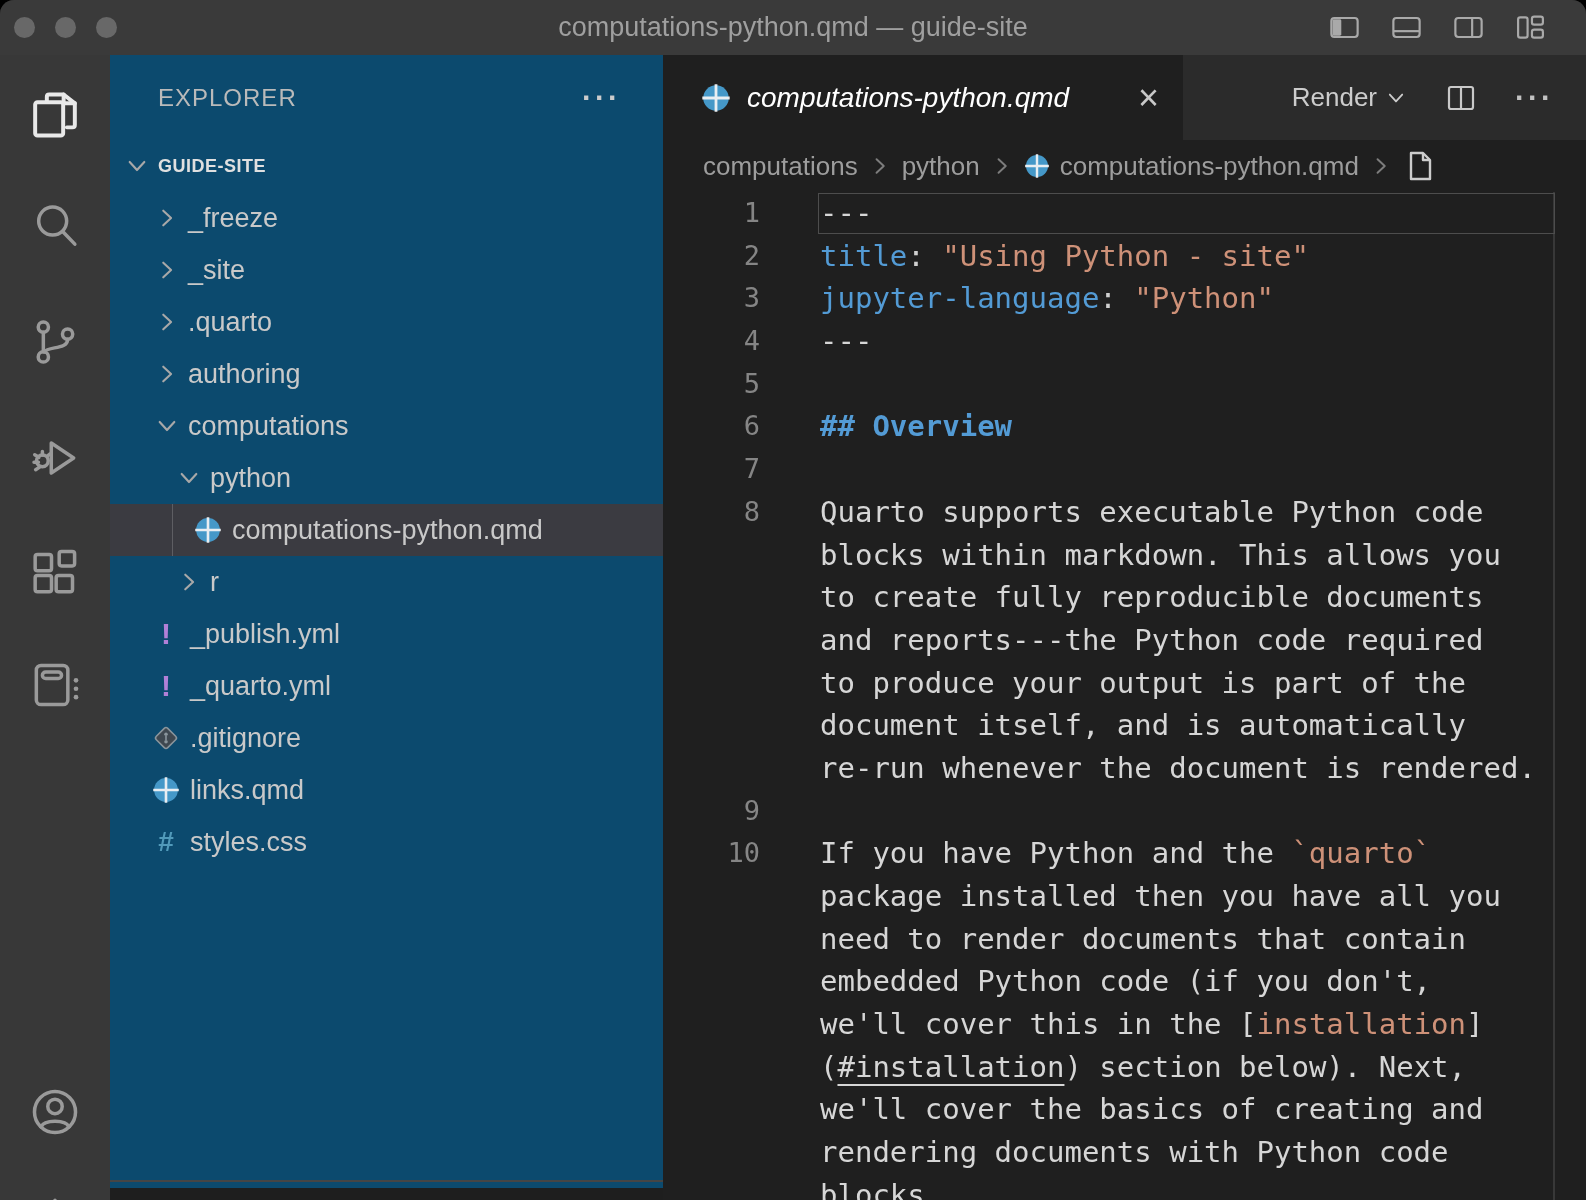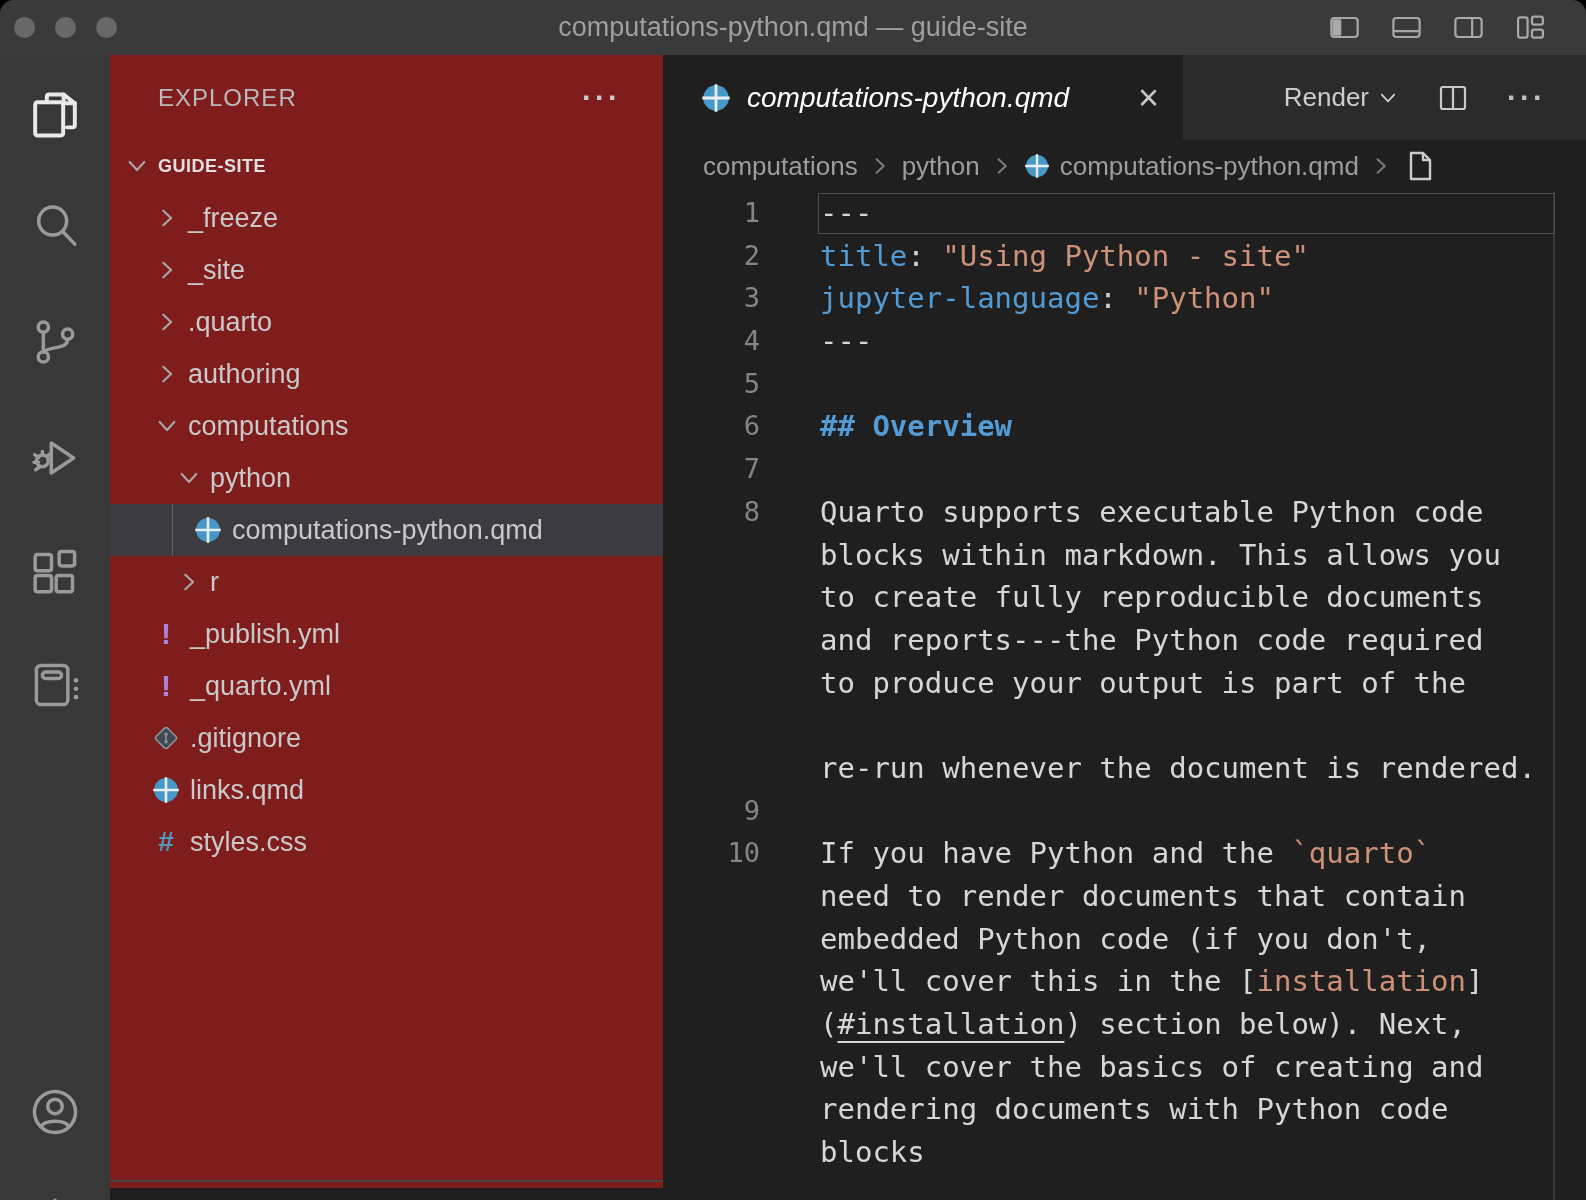--- a/index.html
+++ b/index.html
@@ -21,21 +21,21 @@
   
   .activitybar{position:absolute;top:55px;left:0;width:110px;bottom:0;background:#383838;}
   .abar-icon{position:absolute;left:27px;width:56px;height:56px;}
   .abar-icon svg{width:56px;height:56px;}
   .abar-icon path,.abar-icon circle,.abar-icon rect{fill:none;stroke:#9a9a9a;stroke-width:1.5;
     stroke-linecap:round;stroke-linejoin:round;}
   .abar-icon.active path,.abar-icon.active rect{stroke:#e9e9e9;stroke-width:1.7;}
   .abar-icon .dotfill{fill:#9a9a9a;stroke:none;}
 
   
-  .sidebar{position:absolute;top:55px;left:110px;width:553px;bottom:12px;background:#7f1d1d;overflow:hidden;}
+  .sidebar{position:absolute;top:55px;left:110px;width:553px;bottom:12px;background:#0c4a6e;overflow:hidden;}
   .sb-header{position:relative;height:85px;display:flex;align-items:center;}
   .sb-title{padding-left:48px;color:#bababa;font-size:24px;letter-spacing:1px;}
   .sb-more{position:absolute;right:42px;top:50%;transform:translateY(-50%);
     color:#cccccc;font-size:30px;font-weight:700;letter-spacing:3px;cursor:default;}
   .trow{position:relative;height:52px;display:flex;align-items:center;gap:8px;
     color:#c9c9c9;font-size:27px;white-space:nowrap;}
   .trow.d0{padding-left:14px}
   .trow.d1{padding-left:44px}
   .trow.d2{padding-left:66px}
   .trow.d2f{padding-left:84px;gap:10px}
@@ -56,21 +56,21 @@
     color:#cfcfcf;font-weight:700;font-size:25px;letter-spacing:.5px;}
 
   
   .editor{position:absolute;top:55px;left:663px;right:0;bottom:0;background:#1f1f1f;}
   .tabbar{position:absolute;top:0;left:0;right:0;height:85px;background:#2b2b2b;display:flex;}
   .tab{width:520px;background:#1f1f1f;display:flex;align-items:center;gap:16px;
     padding:0 24px 0 38px;box-sizing:border-box;}
   .tab-label{color:#ffffff;font-style:italic;font-size:28px;white-space:nowrap;}
   .tab-close{margin-left:auto;color:#c8c8c8;font-size:36px;line-height:36px;}
   .qicon{width:30px;height:30px;flex:none;}
-  .tab-actions{margin-left:auto;display:flex;align-items:center;gap:38px;padding-right:40px;}
+  .tab-actions{margin-left:auto;display:flex;align-items:center;gap:38px;padding-right:32px;}
   .render-btn{display:flex;align-items:center;gap:8px;color:#cccccc;font-size:26px;}
   .render-btn .chev{width:22px;height:22px;}
   .render-btn .chev path{stroke:#cccccc;}
   .split-icon{width:32px;height:32px;}
   .split-icon rect,.split-icon path{fill:none;stroke:#c9c9c9;stroke-width:1.1;}
   .ed-more{color:#c2c2c2;font-size:30px;font-weight:700;letter-spacing:3px;}
 
   .breadcrumb{position:absolute;top:85px;left:0;right:0;height:52px;display:flex;
     align-items:center;gap:10px;padding-left:40px;color:#9d9d9d;font-size:26px;
     white-space:nowrap;overflow:hidden;}
@@ -395,35 +395,40 @@
       <div class="crow">
           <span class="ln"></span>
           <span class="ct"><span class="seg-d">and reports---the Python code required</span></span>
         </div>
       <div class="crow">
           <span class="ln"></span>
           <span class="ct"><span class="seg-d">to produce your output is part of the</span></span>
         </div>
       <div class="crow">
           <span class="ln"></span>
+          <span class="ct"><span class="seg-d">document itself, and is automatically</span></span>
         </div>
       <div class="crow">
           <span class="ln"></span>
           <span class="ct"><span class="seg-d">re-run whenever the document is rendered.</span></span>
         </div>
       <div class="crow">
           <span class="ln">9</span>
           <span class="ct"><span class="seg-d"></span></span>
         </div>
       <div class="crow">
           <span class="ln">10</span>
           <span class="ct"><span class="seg-d">If you have Python and the </span><span class="seg-s">`quarto`</span></span>
         </div>
       <div class="crow">
           <span class="ln"></span>
+          <span class="ct"><span class="seg-d">package installed then you have all you</span></span>
+        </div>
+      <div class="crow">
+          <span class="ln"></span>
           <span class="ct"><span class="seg-d">need to render documents that contain</span></span>
         </div>
       <div class="crow">
           <span class="ln"></span>
           <span class="ct"><span class="seg-d">embedded Python code (if you don't,</span></span>
         </div>
       <div class="crow">
           <span class="ln"></span>
           <span class="ct"><span class="seg-d">we'll cover this in the [</span><span class="seg-s">installation</span><span class="seg-d">]</span></span>
         </div>

